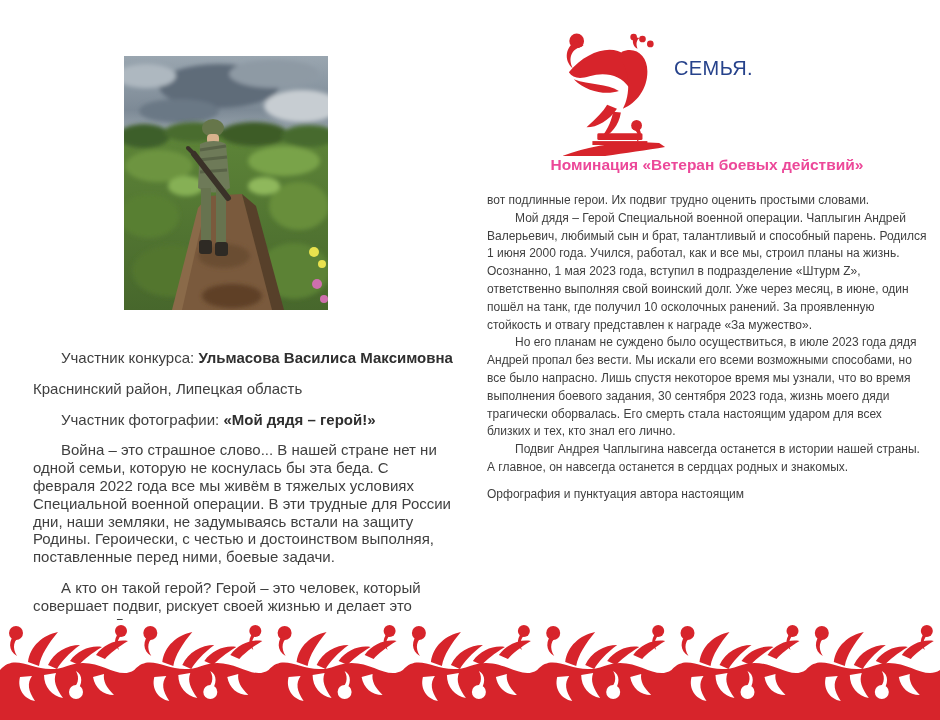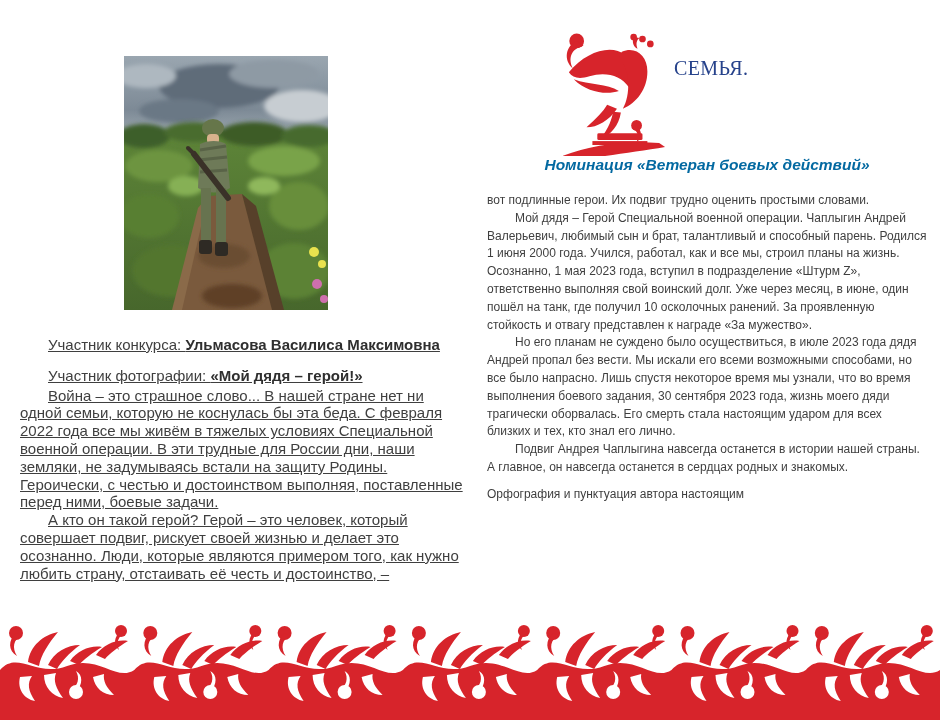--- a/index.html
+++ b/index.html
@@ -6,37 +6,37 @@
   #page{
     position:relative;width:940px;height:720px;background:#ffffff;
     overflow:hidden;font-family:"Liberation Sans",sans-serif;color:#3f3f3f;
     margin:0 auto;
   }
   
   .photo{position:absolute;left:124px;top:56px;width:204px;height:254px;}
   .photo svg{display:block;}
   
   .left-col{position:absolute;left:20px;top:336px;width:447px;font-size:15px;line-height:17.8px;}
-  .left-col p{margin:0;text-decoration:underline;}
+  .left-col p{margin:13px;}
   .indent{text-indent:28px;}
   .caption-name,.photo-title-value{font-weight:bold;color:#2f2f2f;}
   .photo-title-line{margin-top:13px !important;margin-bottom:2px !important;}
   
   .right-col{position:absolute;left:487px;top:192px;width:440px;font-size:12px;line-height:17.8px;}
   .right-col p{margin:0;}
   .footnote{margin-top:9px !important;}
   
   .logo{position:absolute;left:560px;top:28px;display:flex;align-items:flex-start;}
   .logo-icon{width:108px;height:128px;}
-  .logo-text{margin-left:6px;margin-top:28px;color:#26428b;font-size:20px;line-height:24px;letter-spacing:0.4px;font-family:Liberation Serif, serif;}
+  .logo-text{margin-left:6px;margin-top:28px;color:#26428b;font-size:20px;line-height:24px;letter-spacing:0.4px;}
   .logo-line3{font-weight:bold;font-size:21px;}
   
   .nomination{
     position:absolute;left:487px;top:156px;width:440px;text-align:center;
-    color:#0369a1;font-weight:bold;font-size:15.5px;font-style:italic;
+    color:#ec4899;font-weight:bold;font-size:15.5px;
   }
   
   .ornament{position:absolute;left:0;bottom:0;width:940px;height:100px;}
 </style>
 </head>
 <body>
 
 <div id="page">
 
   <div class="photo" title="Участник конкурса в военной форме с автоматом стоит в окопе посреди зелёного поля под пасмурным небом">
@@ -141,20 +141,21 @@
     </svg>
     <div class="logo-text">
       <div class="logo-line1">СЕМЬЯ.</div>
     </div>
   </div>
 
   <div class="nomination">Номинация «Ветеран боевых действий»</div>
 
   <div class="left-col">
     <p class="indent"><span>Участник конкурса: </span><span class="caption-name">Ульмасова Василиса Максимовна</span></p>
+    <p>Краснинский район, Липецкая область</p>
     <p class="indent photo-title-line"><span>Участник фотографии: </span><span class="photo-title-value">«Мой дядя – герой!»</span></p>
     <p class="indent">Война – это страшное слово... В нашей стране нет ни одной семьи, которую не коснулась бы эта беда. С февраля 2022 года все мы живём в тяжелых условиях Специальной военной операции. В эти трудные для России дни, наши земляки, не задумываясь встали на защиту Родины. Героически, с честью и достоинством выполняя, поставленные перед ними, боевые задачи.</p>
     <p class="indent">А кто он такой герой? Герой – это человек, который совершает подвиг, рискует своей жизнью и делает это осознанно. Люди, которые являются примером того, как нужно любить страну, отстаивать её честь и достоинство, –</p>
   </div>
 
   <div class="right-col">
     <p>вот подлинные герои. Их подвиг трудно оценить простыми словами.</p>
     <p class="indent">Мой дядя – Герой Специальной военной операции. Чаплыгин Андрей Валерьевич, любимый сын и брат, талантливый и способный парень. Родился 1 июня 2000 года. Учился, работал, как и все мы, строил планы на жизнь. Осознанно, 1 мая 2023 года, вступил в подразделение «Штурм Z», ответственно выполняя свой воинский долг. Уже через месяц, в июне, один пошёл на танк, где получил 10 осколочных ранений. За проявленную стойкость и отвагу представлен к награде «За мужество».</p>
     <p class="indent">Но его планам не суждено было осуществиться, в июле 2023 года дядя Андрей пропал без вести. Мы искали его всеми возможными способами, но все было напрасно. Лишь спустя некоторое время мы узнали, что во время выполнения боевого задания, 30 сентября 2023 года, жизнь моего дяди трагически оборвалась. Его смерть стала настоящим ударом для всех близких и тех, кто знал его лично.</p>
     <p class="indent">Подвиг Андрея Чаплыгина навсегда останется в истории нашей страны. А главное, он навсегда останется в сердцах родных и знакомых.</p>

